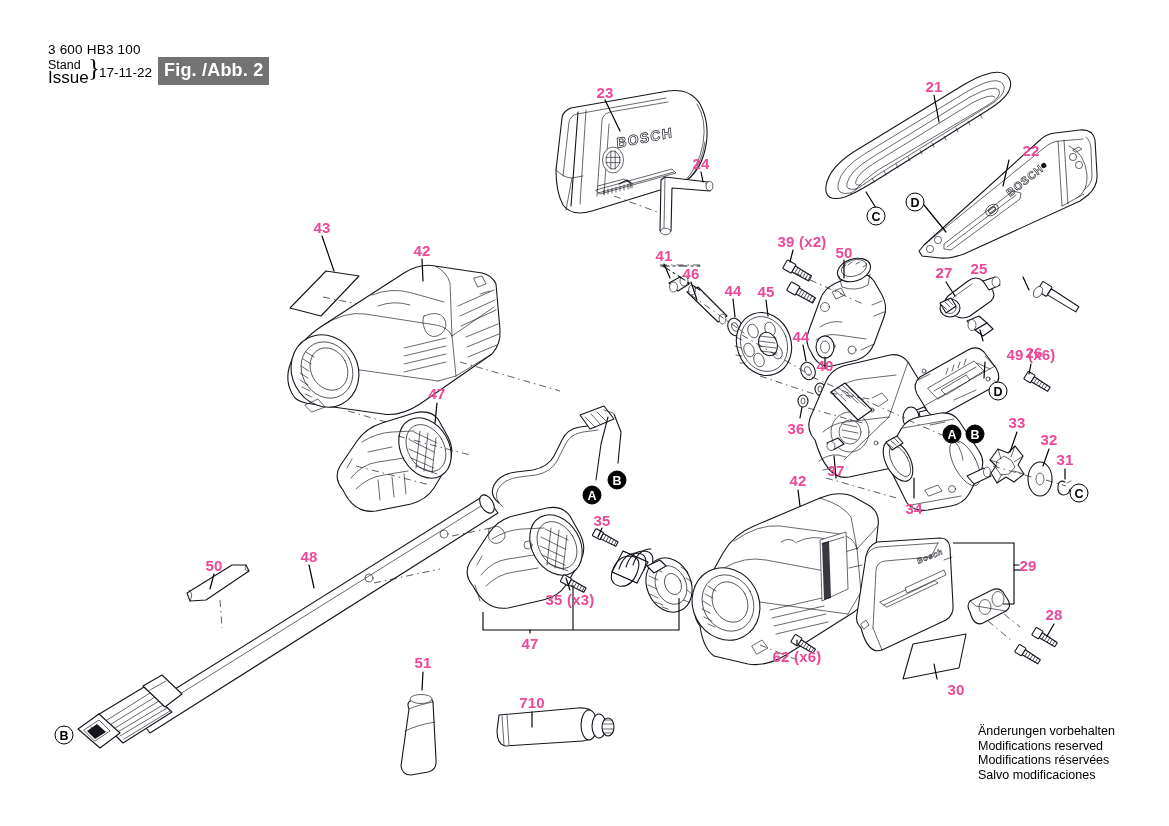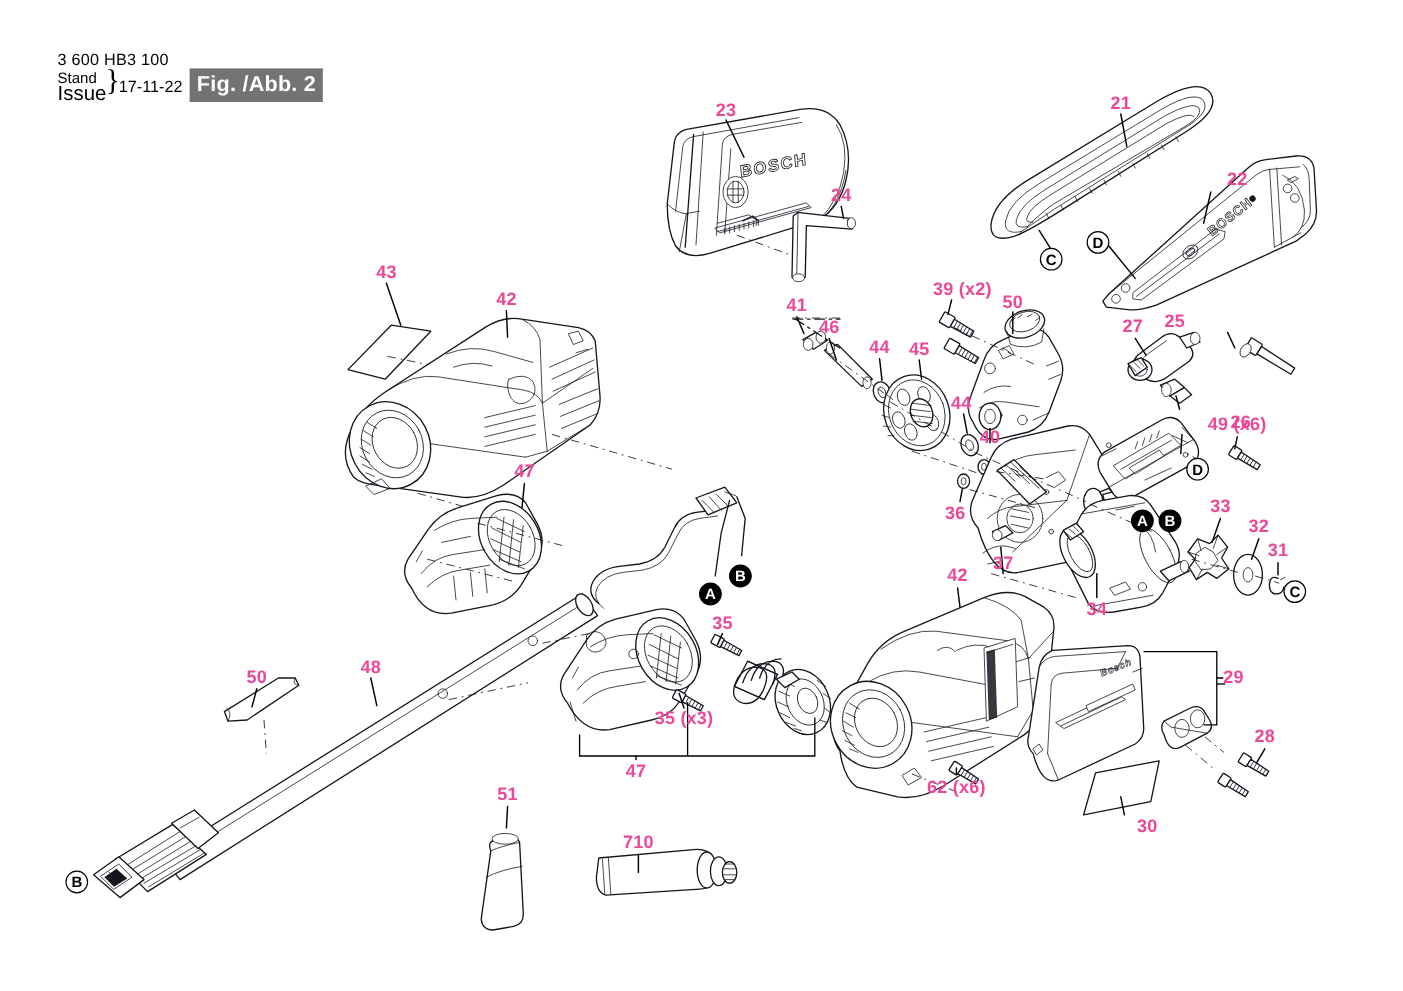--- a/index.html
+++ b/index.html
@@ -845,14 +845,20 @@
       <div class="mark open" style="left: 915px; top: 202px;">D</div>
       <div class="mark open" style="left: 998px; top: 391px;">D</div>
       <div class="mark filled" style="left: 592px; top: 495px;">A</div>
       <div class="mark filled" style="left: 617px; top: 480px;">B</div>
       <div class="mark filled" style="left: 952px; top: 434px;">A</div>
       <div class="mark filled" style="left: 975px; top: 434px;">B</div>
       <div class="mark open" style="left: 1079px; top: 493px;">C</div>
       <div class="mark open" style="left: 64px; top: 735px;">B</div>
     </div>
 
+  <div id="footer">
+    <div>Änderungen vorbehalten</div>
+    <div>Modifications reserved</div>
+    <div>Modifications réservées</div>
+    <div>Salvo modificaciones</div>
+  </div>
 
 </div>
 
 </body></html>

